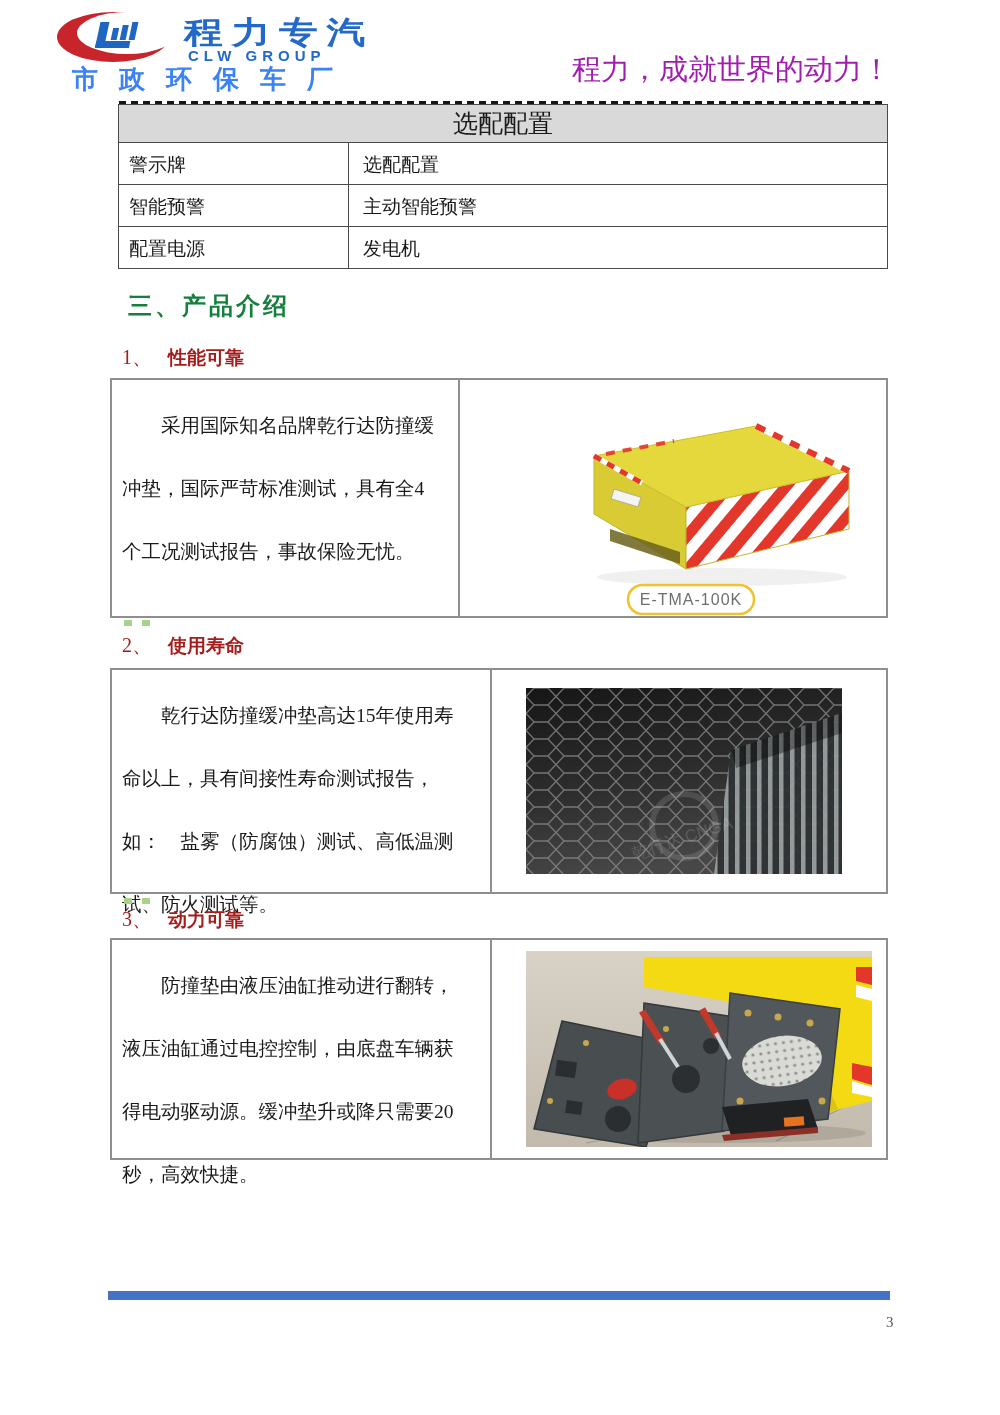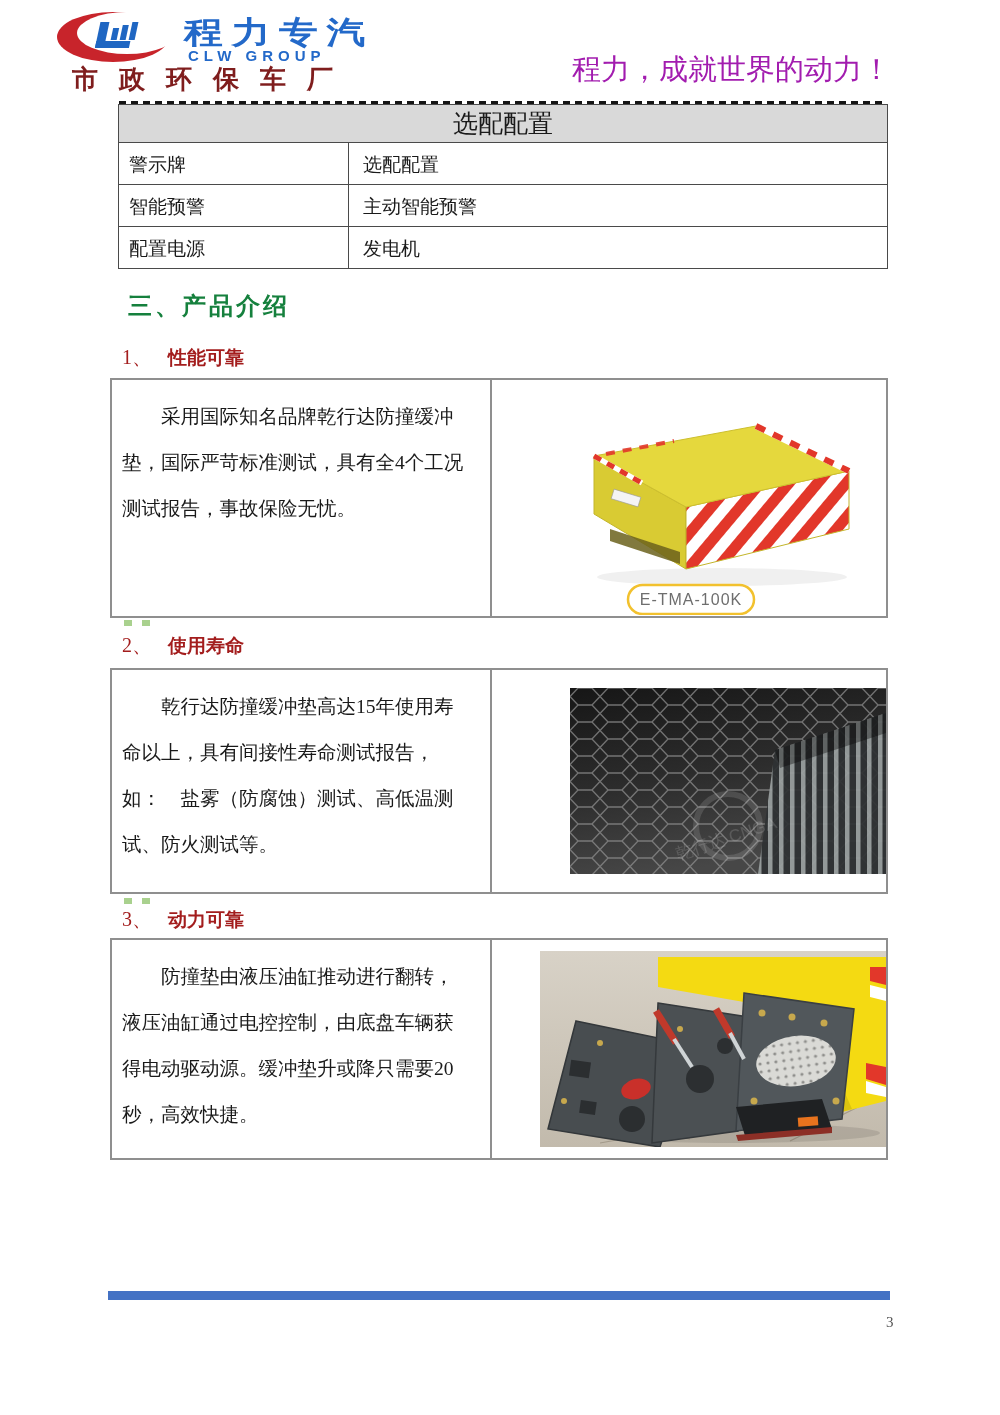--- a/index.html
+++ b/index.html
@@ -8,21 +8,21 @@
     background:#ffffff;overflow:hidden;
     font-family:"Liberation Serif","DejaVu Serif",serif;color:#1a1a1a;
   }
   
   .logo-mark{position:absolute;left:55px;top:10px;}
   .brand-cn{position:absolute;left:184px;top:12px;font-family:"Liberation Sans",sans-serif;
     font-weight:bold;font-size:31px;color:#2369c9;letter-spacing:7px;transform:scaleX(1.25);transform-origin:left;}
   .brand-en{position:absolute;left:188px;top:47px;font-family:"Liberation Sans",sans-serif;
     font-weight:bold;font-size:15px;color:#2369c9;letter-spacing:5px;}
   .factory{position:absolute;left:72px;top:62px;font-family:"Liberation Sans",sans-serif;
-    font-weight:bold;font-size:26px;color:#7f1d1d;letter-spacing:21px;white-space:nowrap;}
+    font-weight:bold;font-size:26px;color:#3b82f6;letter-spacing:21px;white-space:nowrap;}
   .slogan{position:absolute;left:572px;top:50px;font-size:29px;color:#a21caf;white-space:nowrap;}
   .dashed-rule{position:absolute;left:119px;top:101px;width:768px;height:3px;
     background:repeating-linear-gradient(90deg,#141414 0 7px,transparent 7px 12px);}
   
   .cfg{position:absolute;left:118px;top:104px;width:770px;border:1.5px solid #4a4a4a;box-sizing:border-box;}
   .cfg-title{height:37px;background:#d9d9d9;border-bottom:1.5px solid #4a4a4a;
     display:flex;align-items:center;justify-content:center;font-size:25px;}
   .cfg-row{display:flex;height:41px;border-bottom:1.5px solid #4a4a4a;font-size:19px;}
   .cfg-row:last-child{border-bottom:none;}
   .cfg-label{width:230px;border-right:1.5px solid #4a4a4a;display:flex;align-items:flex-end;
@@ -38,22 +38,22 @@
   .dots{position:absolute;left:124px;display:flex;gap:10px;}
   .dots i{display:block;width:8px;height:6px;background:#a9d18e;}
   .dots1{top:620px;} .dots2{top:898px;}
   
   .block{position:absolute;left:110px;width:778px;border:2px solid #8f8f8f;box-sizing:border-box;
     display:flex;background:#fff;}
   .block1{top:378px;height:240px;}
   .block2{top:668px;height:226px;}
   .block3{top:938px;height:222px;}
   .block-text{width:378px;box-sizing:border-box;padding:14px 24px 0 10px;
-    font-size:19.5px;line-height:46px;text-indent:2em;}
-  .block-media{flex:1;border-left:2px solid #8f8f8f;display:flex;align-items:center;justify-content:flex-end;}
+    font-size:19.5px;line-height:63px;text-indent:2em;}
+  .block-media{flex:1;border-left:2px solid #8f8f8f;display:flex;align-items:center;justify-content:flex-start;padding-left:34px;}
   
   .footer-bar{position:absolute;left:108px;top:1291px;width:782px;height:9px;background:#4472c4;}
   .page-num{position:absolute;left:886px;top:1314px;font-size:15px;color:#555;}
 </style>
 </head>
 <body>
 
 <div class="page">
 
   <svg class="logo-mark" width="120" height="54" viewBox="0 0 120 54">

